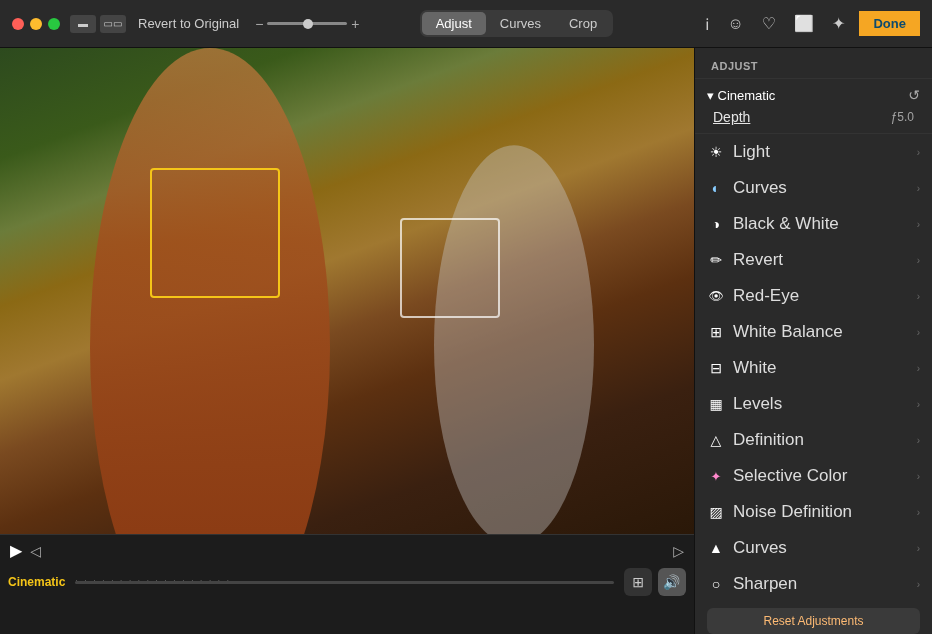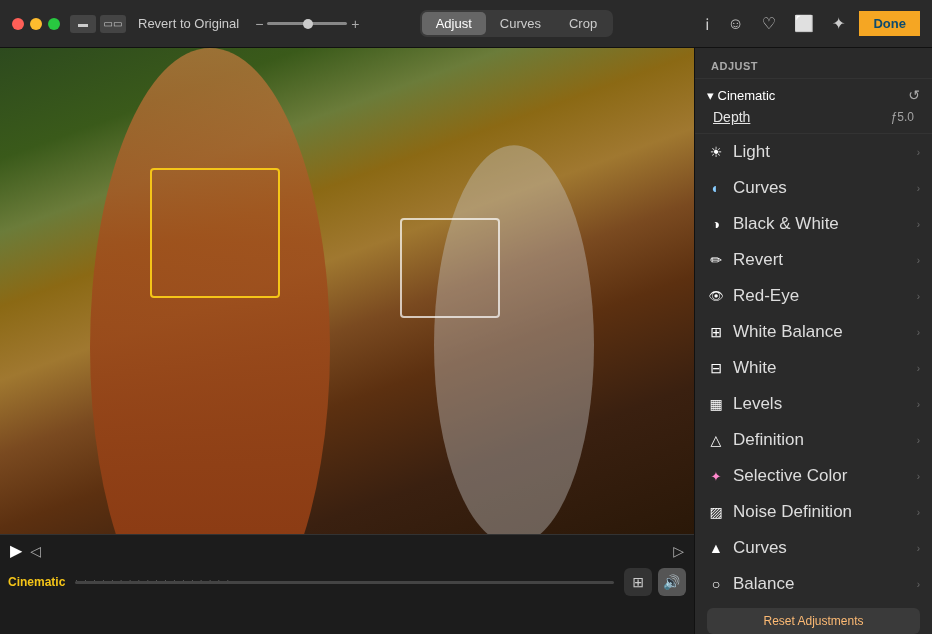--- a/index.html
+++ b/index.html
@@ -568,20 +568,20 @@
         <span class="adjust-label">Noise Definition</span>
         <span class="expand-arrow">›</span>
       </div>
       <div class="adjust-item">
         <span class="adjust-icon">▲</span>
         <span class="adjust-label">Curves</span>
         <span class="expand-arrow">›</span>
       </div>
       <div class="adjust-item">
         <span class="adjust-icon">○</span>
-        <span class="adjust-label">Balance</span>
+        <span class="adjust-label">Sharpen</span>
         <span class="expand-arrow">›</span>
       </div>
 
     </div>
     <button class="reset-btn">Reset Adjustments</button>
   </div>
 </div>
 
 </body></html>

